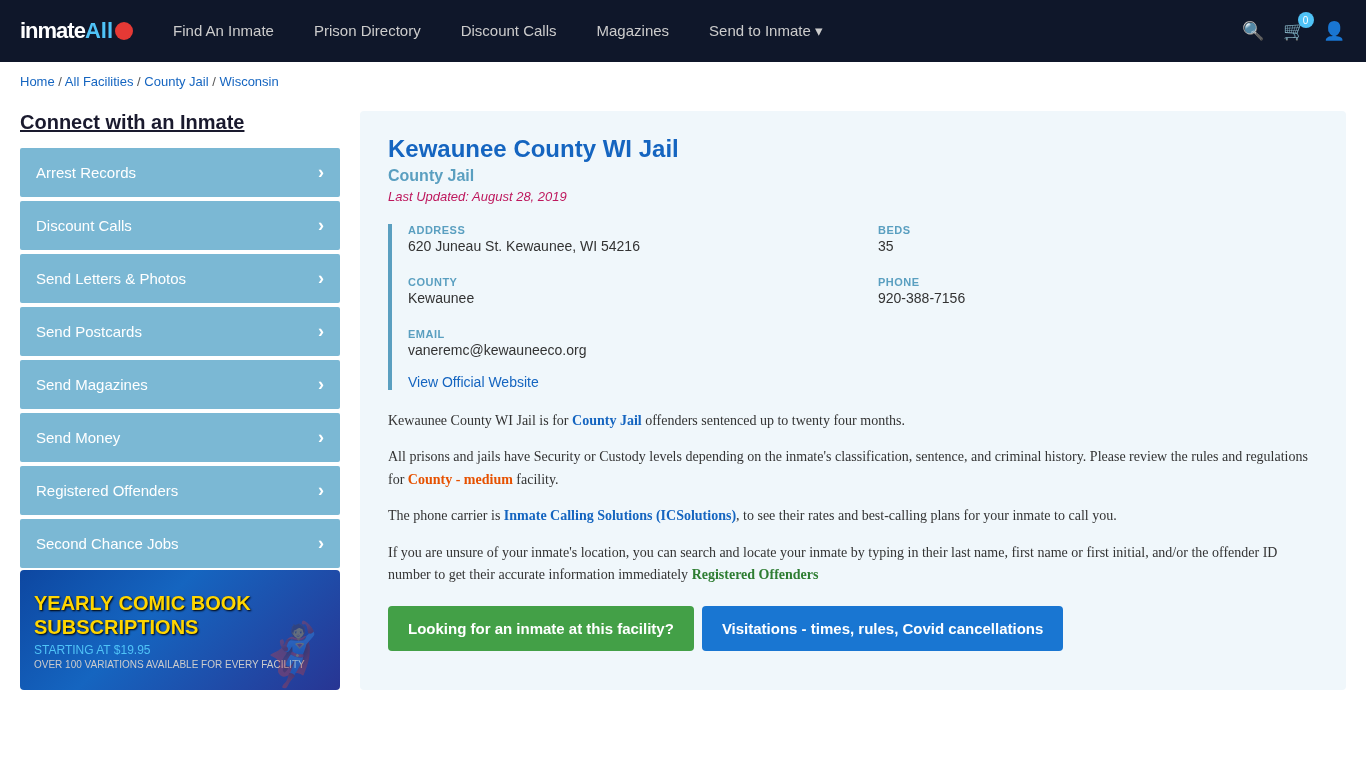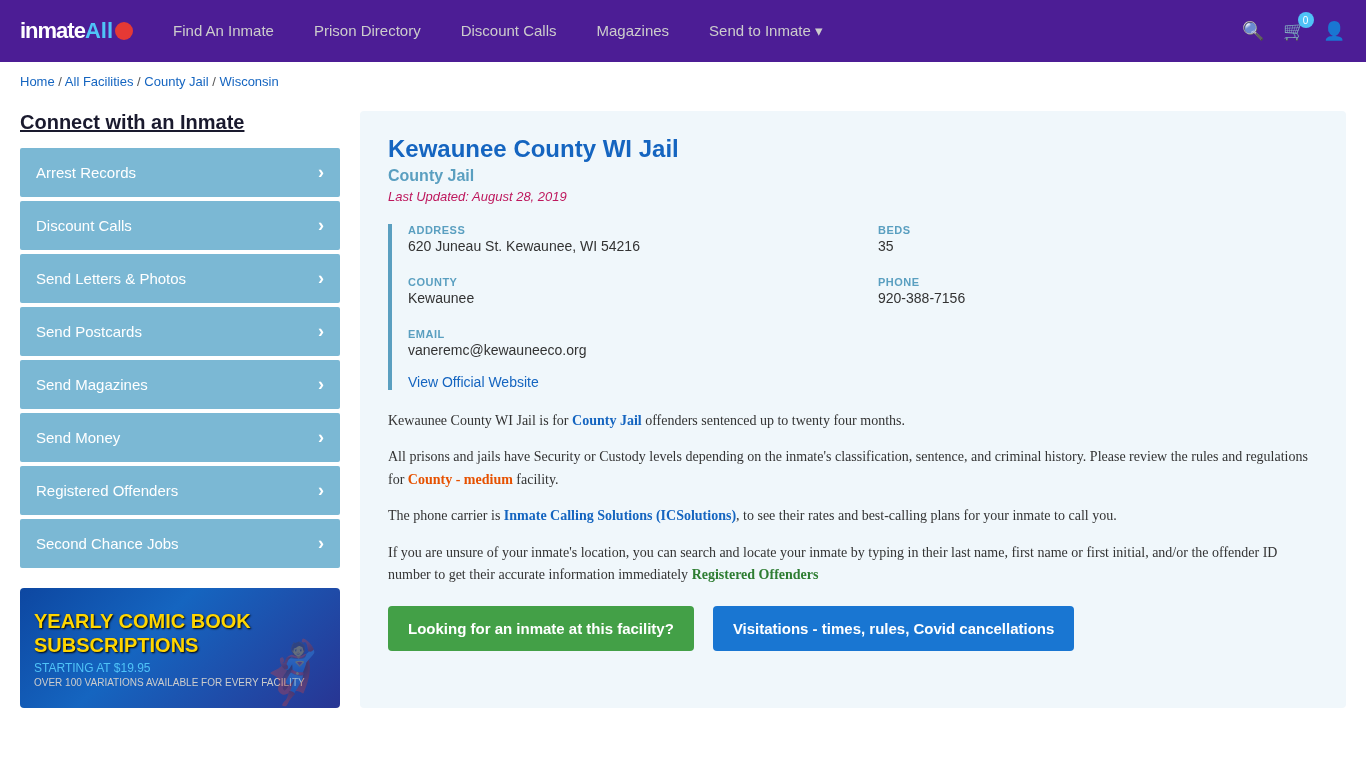--- a/index.html
+++ b/index.html
@@ -1,20 +1,20 @@
 <!DOCTYPE html>
 <html><head>
   <meta charset="utf-8">
   <style>
     * { box-sizing: border-box; margin: 0; padding: 0; }
     body { font-family: Arial, sans-serif; font-size: 14px; color: #333; background: #fff; }
 
     
     nav {
-      background: #4c1d95;
+      background: #0f172a;
       display: flex;
       align-items: center;
       padding: 0 20px;
       height: 62px;
     }
     .nav-logo {
       display: flex;
       align-items: center;
       margin-right: 40px;
     }
@@ -125,21 +125,21 @@
       padding: 14px 16px;
       cursor: pointer;
       font-size: 15px;
       border-radius: 2px;
     }
     .sidebar-arrow {
       font-size: 18px;
       font-weight: bold;
     }
     .sidebar-ad {
-      margin-top: 20px;
+      margin-top: 2px;
       background: linear-gradient(135deg, #0d47a1 0%, #1565c0 40%, #283593 100%);
       border-radius: 4px;
       padding: 20px 14px;
       color: #fff;
       min-height: 120px;
       display: flex;
       flex-direction: column;
       justify-content: center;
       position: relative;
       overflow: hidden;
@@ -248,21 +248,21 @@
     }
     .desc-link-green {
       color: #2e7d32;
       font-weight: bold;
       text-decoration: none;
     }
 
     
     .cta-buttons {
       display: flex;
-      gap: 19px;
+      gap: 8px;
       margin-top: 20px;
       flex-wrap: wrap;
     }
     .btn-green {
       background: #43a047;
       color: #fff;
       border: none;
       padding: 14px 20px;
       font-size: 15px;
       border-radius: 4px;

